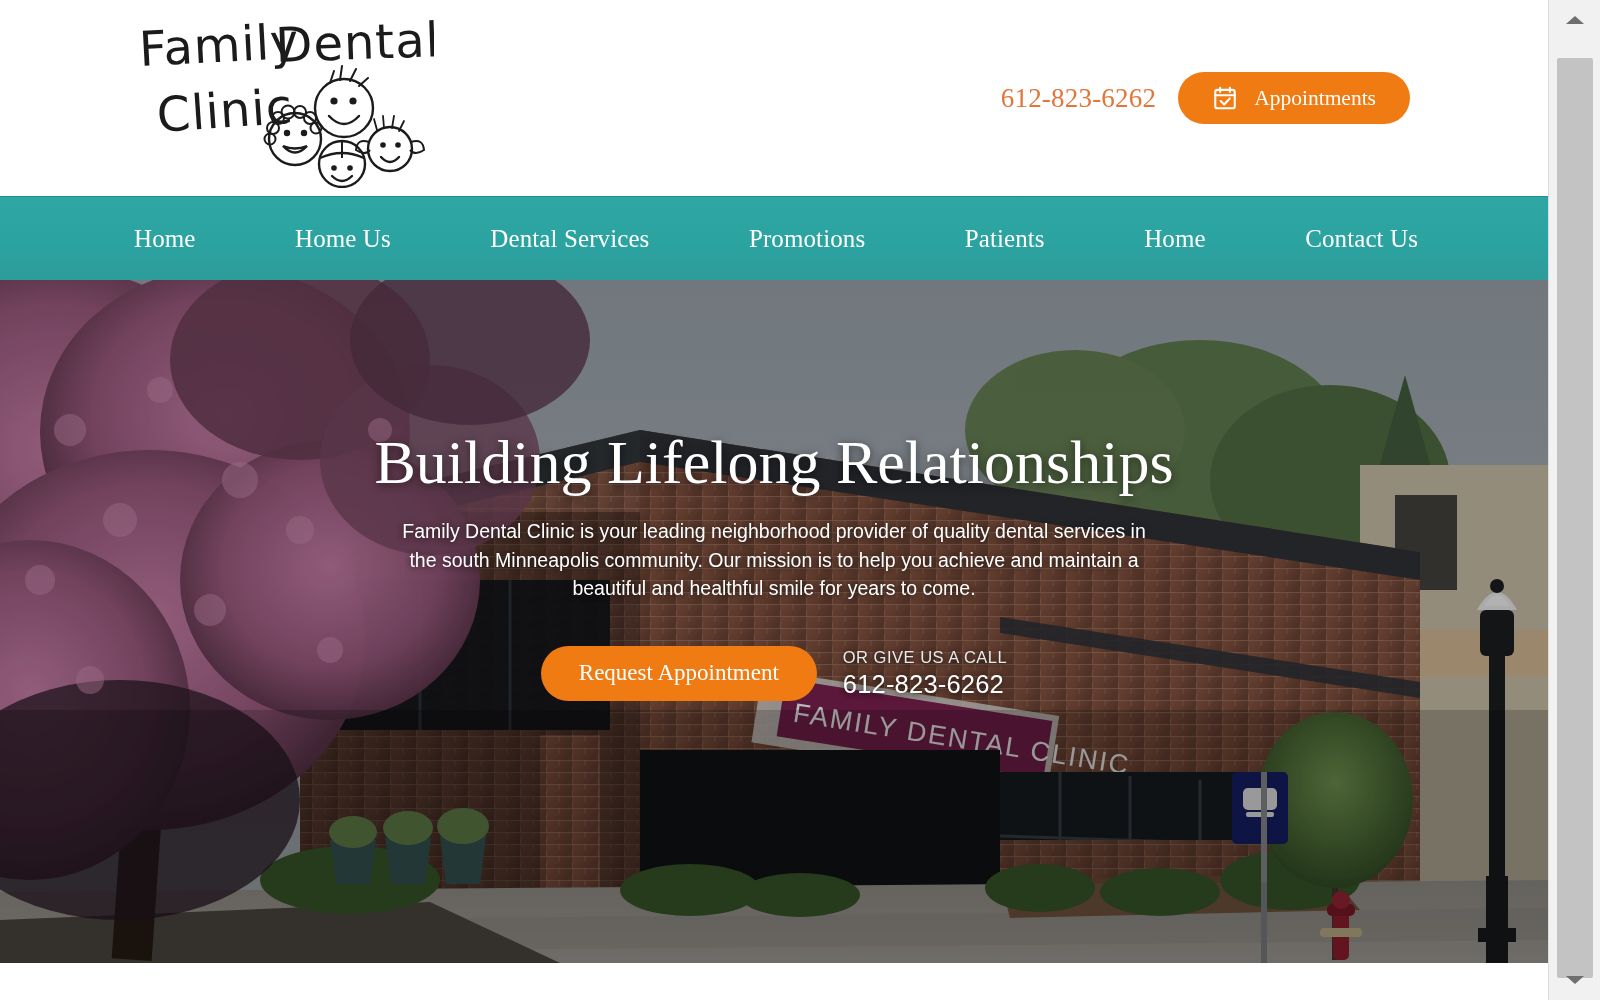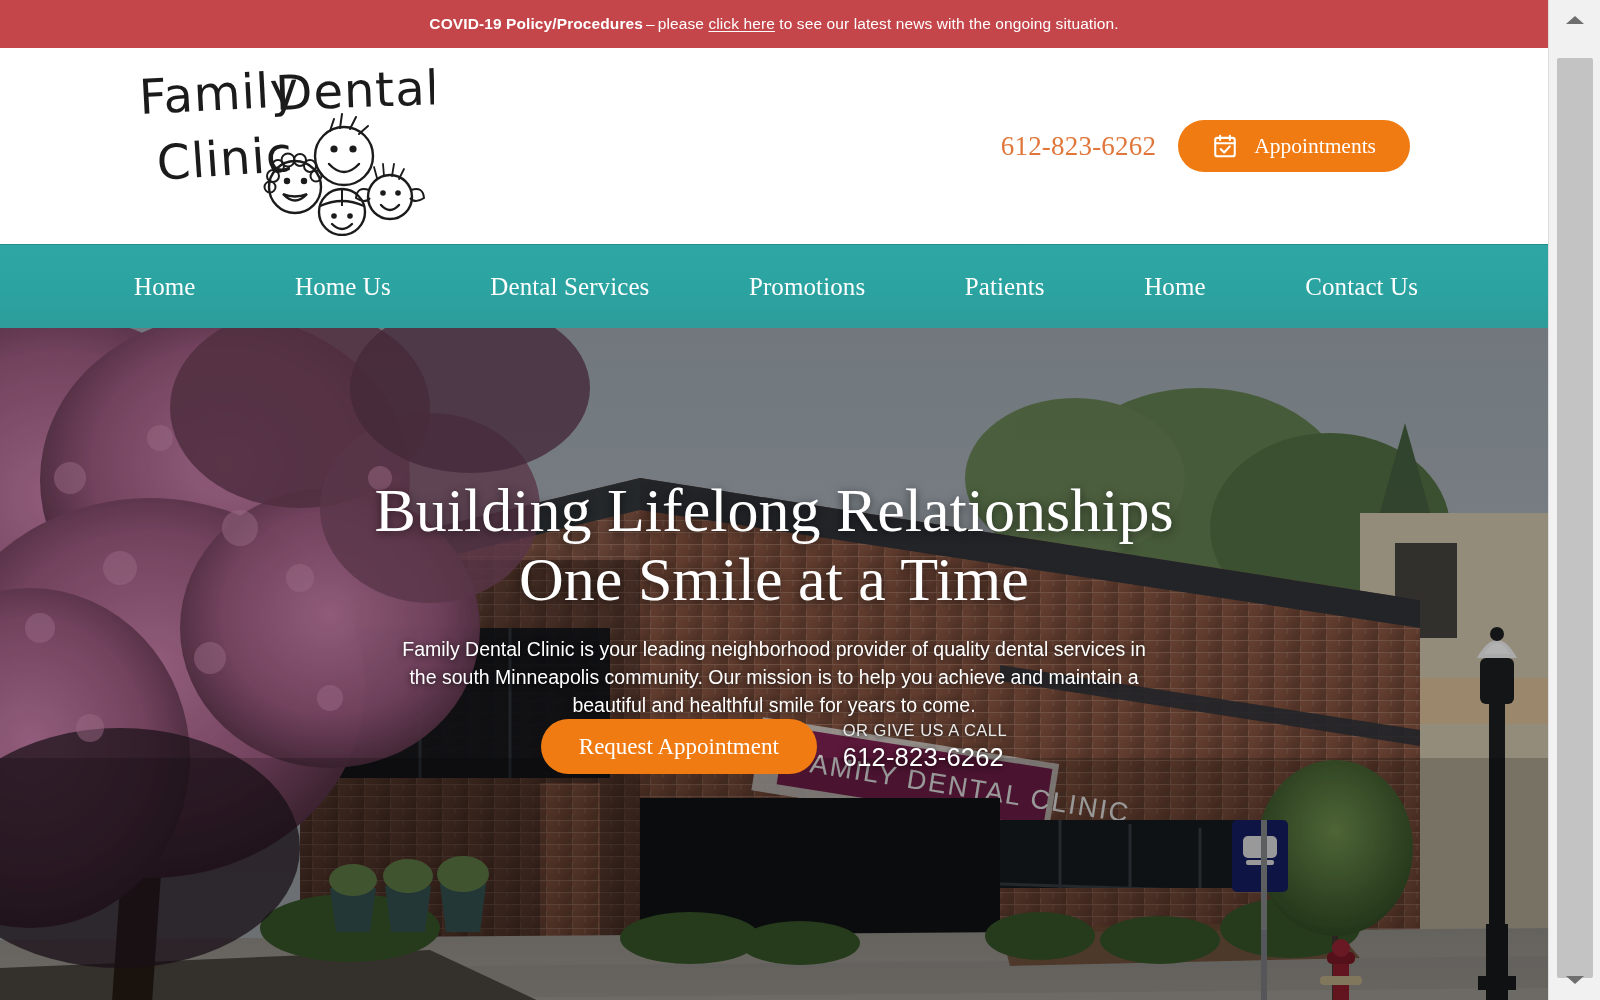--- a/index.html
+++ b/index.html
@@ -169,20 +169,21 @@
     margin-top: 20px;
     max-width: 770px;
     font-family: "Liberation Sans", sans-serif;
     font-size: 19.5px;
     line-height: 1.44;
     color: #ffffff;
     text-shadow: 0 1px 6px rgba(0,0,0,.7);
   }
 
   .hero-cta-row {
+    margin-top: 44px;
     display: flex;
     align-items: center;
     gap: 22px;
   }
 
   .request-btn {
     background: #f07b12;
     border: none;
     border-radius: 999px;
     color: #ffffff;
@@ -252,29 +253,20 @@
     cursor: grab;
   }
 </style>
 </head>
 <body>
 
 <div id="page">
 
   <div id="viewport">
 
-    <div class="covid-banner">
-      <span class="strong">COVID-19 Policy/Procedures</span>
-      <span class="dash">–</span>
-      <span>please</span>
-      <span>&nbsp;</span>
-      <a href="#">click here</a>
-      <span>&nbsp;</span>
-      <span>to see our latest news with the ongoing situation.</span>
-    </div>
 
     <header class="site-header">
 
       <a class="logo" href="#">
         <svg viewBox="0 0 300 180" xmlns="http://www.w3.org/2000/svg" aria-label="Family Dental Clinic">
 
           <g fill="#1b1b1b" font-family="'DejaVu Sans', sans-serif">
             <text x="6" y="58" font-size="48" transform="rotate(-3 6 58)" font-weight="400" letter-spacing="1">Family</text>
             <text x="142" y="54" font-size="48" transform="rotate(-2 142 54)" font-weight="400" letter-spacing="1">Dental</text>
             <text x="24" y="124" font-size="48" transform="rotate(-4 24 124)" font-weight="400" letter-spacing="1">Clinic</text>
@@ -531,21 +523,20 @@
           <rect width="1548" height="683" fill="#000" opacity=".10"></rect>
           <rect y="430" width="1548" height="253" fill="#000" opacity=".18"></rect>
         </svg>
       </div>
 
       <div class="hero-scrim"></div>
 
       <div class="hero-content">
         <h1 class="hero-title">
           <span>Building Lifelong Relationships</span><br>
-          <span>One Smile at a Time</span>
         </h1>
 
         <p class="hero-sub">Family Dental Clinic is your leading neighborhood provider of quality dental services in the south Minneapolis community. Our mission is to help you achieve and maintain a beautiful and healthful smile for years to come.</p>
 
         <div class="hero-cta-row">
           <button class="request-btn">Request Appointment</button>
           <div class="call-block">
             <span class="call-label">OR GIVE US A CALL</span>
             <a class="call-number" href="#">612-823-6262</a>
           </div>

